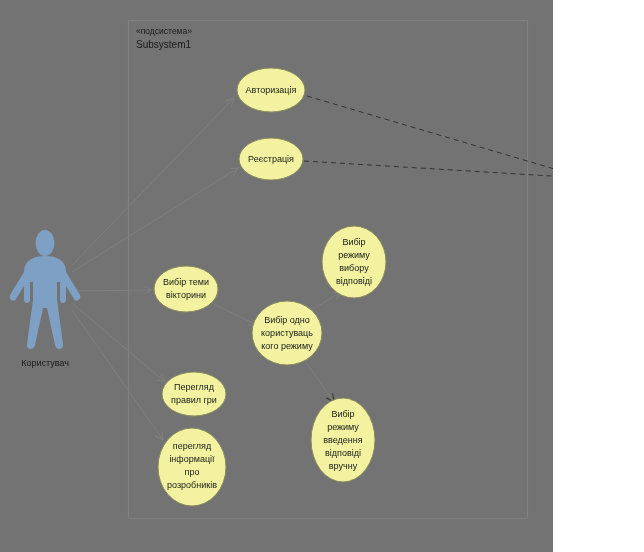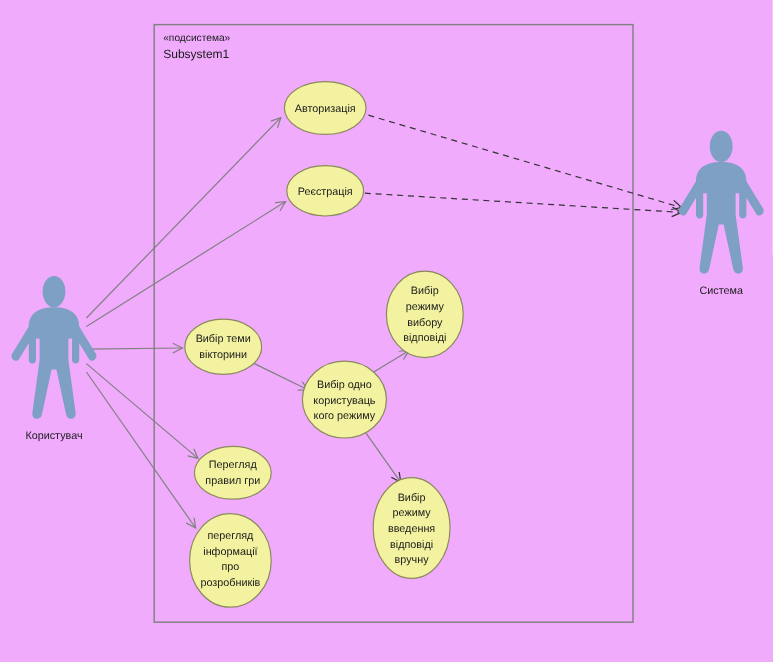--- a/index.html
+++ b/index.html
@@ -5,23 +5,23 @@
   html, body {
     margin: 0;
     padding: 0;
     background: #ffffff;
   }
   body {
     font-family: "Liberation Sans", sans-serif;
   }
   #canvas {
     position: relative;
-    width: 644px;
+    width: 553px;
     height: 552px;
-    background: #f0abfc;
+    background: #737373;
     overflow: hidden;
     text-decoration: underline;
   }
   #diagram-svg {
     position: absolute;
     left: 0;
     top: 0;
     width: 644px;
     height: 552px;
   }

